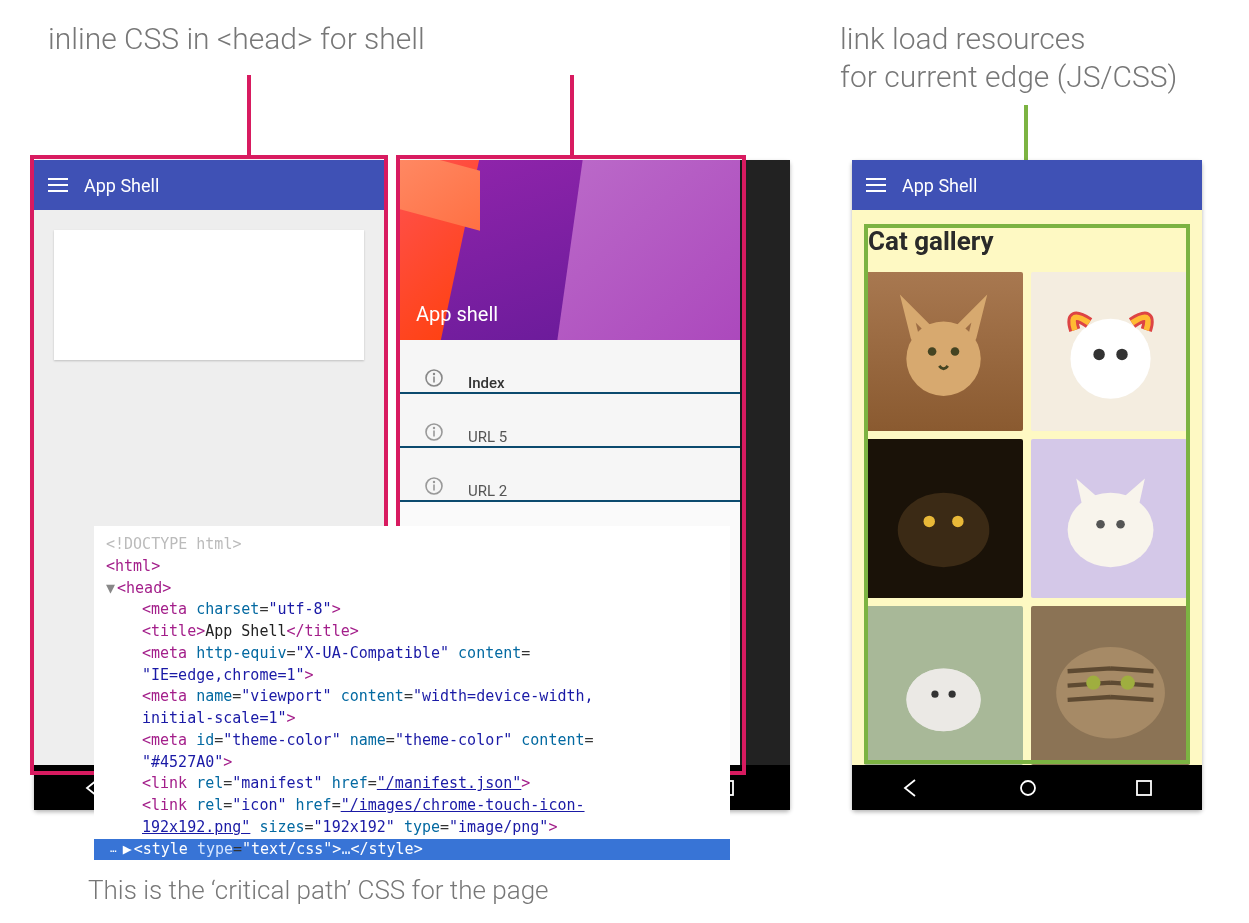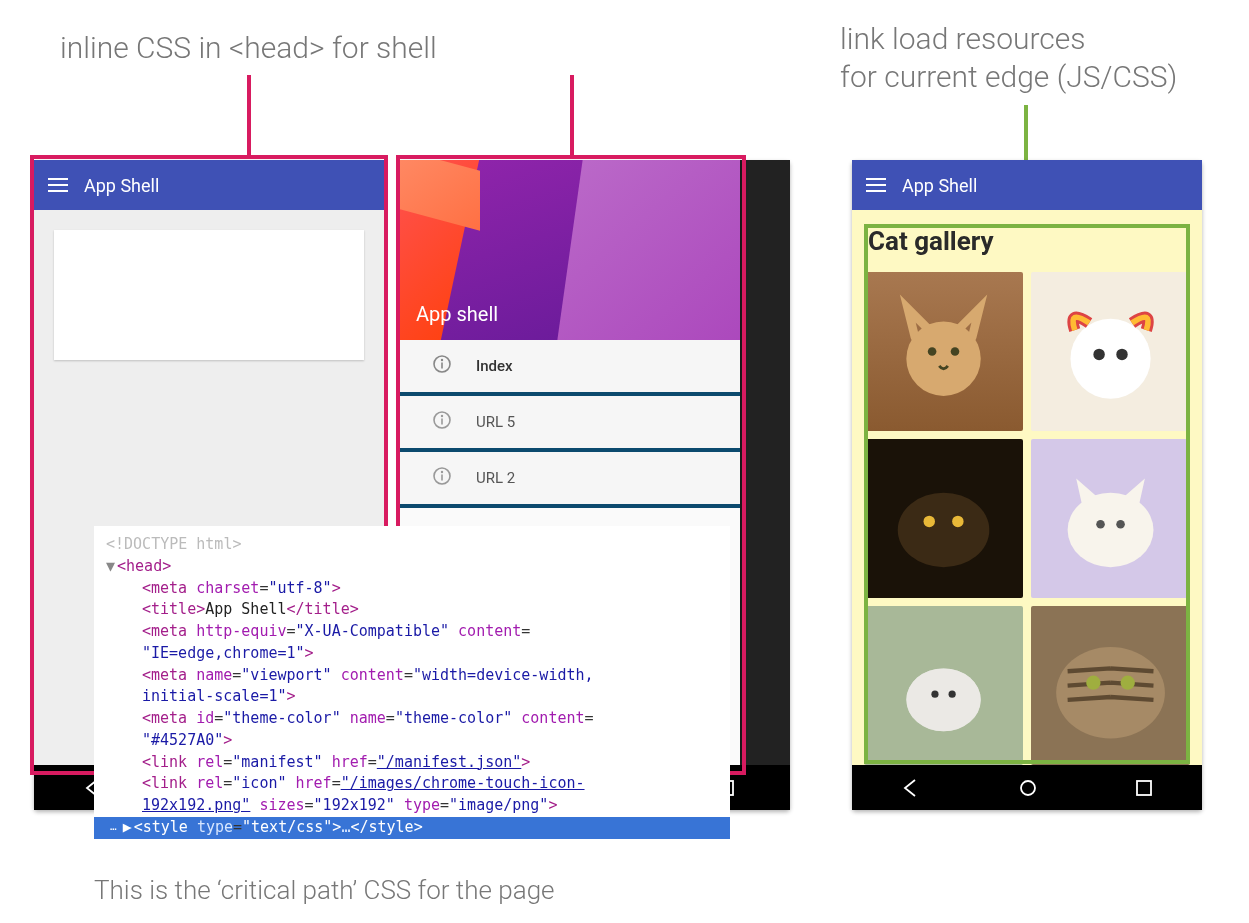--- a/index.html
+++ b/index.html
@@ -16,25 +16,25 @@
   background: #ffffff;
 }
 
 .annotation {
   position: absolute;
   font-size: 30px;
   font-weight: 300;
   color: #777;
   line-height: 1.25;
 }
-.annotation-left { left: 60px; top: 20px; margin-top: 9px; }
+.annotation-left { left: 48px; top: 20px; }
 .annotation-right { left: 840px; top: 20px; }
 .bottom-annotation {
   position: absolute;
-  left: 94px;
+  left: 88px;
   top: 875px;
   font-size: 26px;
   color: #777;
   font-weight: 300;
 }
 
 .conn-pink {
   position: absolute;
   background: #d81b60;
 }
@@ -133,23 +133,23 @@
   left: 16px;
   color: #fff;
   font-size: 20px;
 }
 .hero-shape {
   position: absolute;
 }
 .list-row {
   height: 52px;
   display: flex;
-  align-items: center;
-  border-bottom: 4px solid #0c4a6e;
-  padding: 0 32px;
+  align-items: flex-end;
+  border-bottom: 2px solid #0c4a6e;
+  padding: 0 24px;
   background: #f6f6f6;
 }
 .list-row .info-icon { margin-right: 24px; }
 .list-row .label { font-size: 15px; color: #333; font-weight: 500; }
 .list-row.secondary .label { font-weight: 400; color: #555; }
 
 .gallery-title {
   font-size: 26px;
   font-weight: 700;
   color: #2a2a2a;
@@ -179,21 +179,21 @@
   width: 612px;
   background: #fff;
   padding: 8px 12px 0 12px;
   font-family: Menlo, Consolas, monospace;
   font-size: 15px;
   line-height: 1.45;
   box-shadow: 0 0 0 rgba(0,0,0,0);
 }
 .code-panel .line { white-space: pre; color: #333; }
 .tag { color: #a31e8a; }        
-.attr { color: #a21caf; }       
+.attr { color: #0369a1; }       
 .val { color: #1a1aa6; }        
 .txt { color: #222; }
 .gray { color: #bbb; text-align: right; }
 .tri { color: #888; margin-right:2px; }
 .link-val { color: #1a1aa6; text-decoration: underline; }
 .ind2 { padding-left: 36px; }
 .sel-line {
   background: #3874d6;
   color: #fff;
   display: block;
@@ -404,20 +404,21 @@
     </div>
   </div>
 
   <div class="pink-frame" style="left:30px; top:155px; width:358px; height:620px;"></div>
   <div class="pink-frame" style="left:396px; top:155px; width:350px; height:620px;"></div>
 
   <div class="green-frame" style="left:864px; top:224px; width:326px; height:540px;"></div>
 
   <div class="code-panel">
     <div class="line"><span class="gray">&lt;!DOCTYPE html&gt;</span></div>
+    <div class="line"><span class="tag">&lt;html&gt;</span></div>
     <div class="line"><span class="tri">▼</span><span class="tag">&lt;head&gt;</span></div>
     <div class="line ind2"><span class="tag">&lt;<span>meta</span></span> <span class="attr">charset</span>=<span class="val">"utf-8"</span><span class="tag">&gt;</span></div>
     <div class="line ind2"><span class="tag">&lt;<span>title</span>&gt;</span><span class="txt">App Shell</span><span class="tag">&lt;/<span>title</span>&gt;</span></div>
     <div class="line ind2"><span class="tag">&lt;<span>meta</span></span> <span class="attr">http-equiv</span>=<span class="val">"X-UA-Compatible"</span> <span class="attr">content</span><span>=</span></div>
     <div class="line ind2"><span class="val">"IE=edge,chrome=1"</span><span class="tag">&gt;</span></div>
     <div class="line ind2"><span class="tag">&lt;<span>meta</span></span> <span class="attr">name</span>=<span class="val">"viewport"</span> <span class="attr">content</span>=<span class="val">"width=device-width,</span></div>
     <div class="line ind2"><span class="val">initial-scale=1"</span><span class="tag">&gt;</span></div>
     <div class="line ind2"><span class="tag">&lt;<span>meta</span></span> <span class="attr">id</span>=<span class="val">"theme-color"</span> <span class="attr">name</span>=<span class="val">"theme-color"</span> <span class="attr">content</span>=</div>
     <div class="line ind2"><span class="val">"#4527A0"</span><span class="tag">&gt;</span></div>
     <div class="line ind2"><span class="tag">&lt;<span>link</span></span> <span class="attr">rel</span>=<span class="val">"manifest"</span> <span class="attr">href</span>=<span class="link-val">"/manifest.json"</span><span class="tag">&gt;</span></div>

